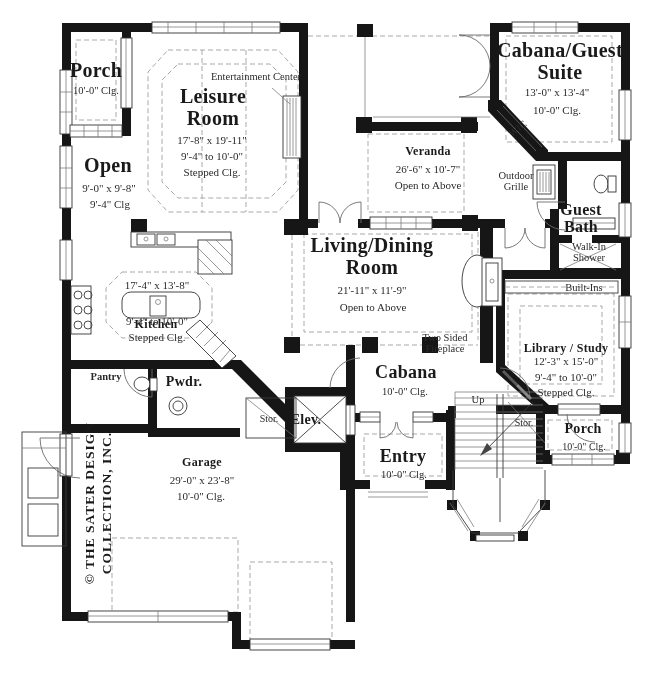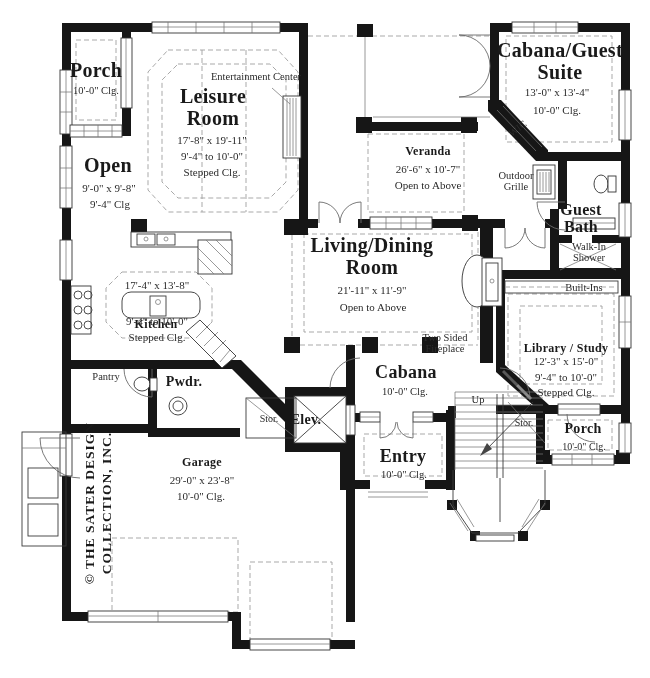--- a/index.html
+++ b/index.html
@@ -429,21 +429,21 @@
   <div class="lbl rn f20 wrap" style="left:372px;top:257px;width:150px;">Living/Dining Room</div>
   <div class="lbl dim" style="left:372px;top:291px;">21'-11" x 11'-9"</div>
   <div class="lbl dim" style="left:373px;top:308px;">Open to Above</div>
   <div class="lbl sm wrap" style="left:445px;top:304px;width:66px;margin-top:39px;">Two Sided Fireplace</div>
 
   <div class="lbl rn f19" style="left:156px;top:276px;margin-top:48px;">Kitchen</div>
   <div class="lbl dim" style="left:157px;top:286px;">17'-4" x 13'-8"</div>
   <div class="lbl dim" style="left:157px;top:322px;">9'-4" to 10'-0"</div>
   <div class="lbl dim" style="left:157px;top:338px;">Stepped Clg.</div>
 
-  <div class="lbl sm" style="left:106px;top:377px;">Pantry</div>
+  <div class="lbl sm" style="left:106px;top:377px;font-weight:bold;">Pantry</div>
   <div class="lbl rn f17" style="left:184px;top:382px;">Pwdr.</div>
   <div class="lbl xs" style="left:269px;top:419px;">Stor.</div>
   <div class="lbl rn f17" style="left:306px;top:420px;">Elev.</div>
 
   <div class="lbl rn f18" style="left:406px;top:373px;">Cabana</div>
   <div class="lbl sm" style="left:405px;top:392px;">10'-0" Clg.</div>
   <div class="lbl sm" style="left:478px;top:400px;">Up</div>
 
   <div class="lbl rn f18" style="left:403px;top:457px;">Entry</div>
   <div class="lbl sm" style="left:404px;top:475px;">10'-0" Clg.</div>

